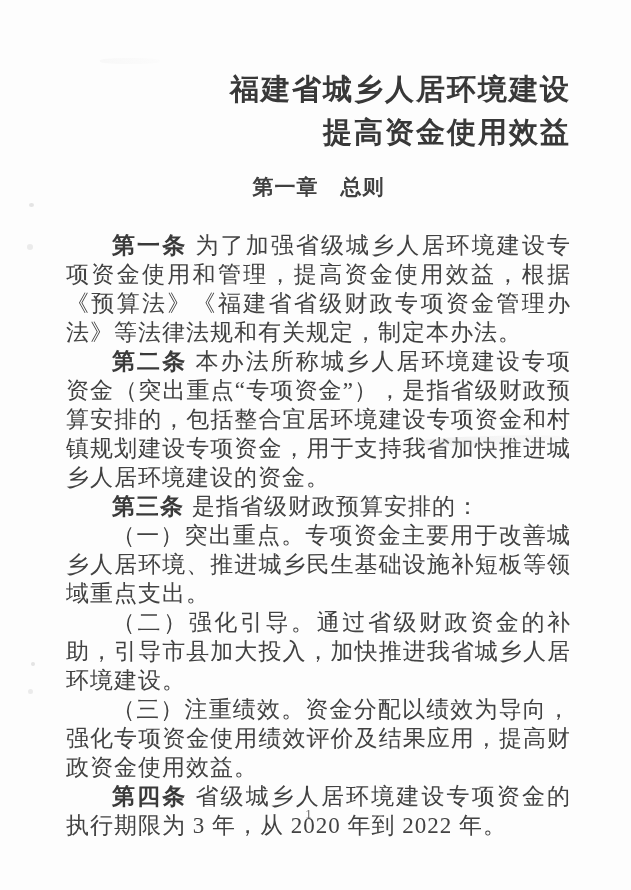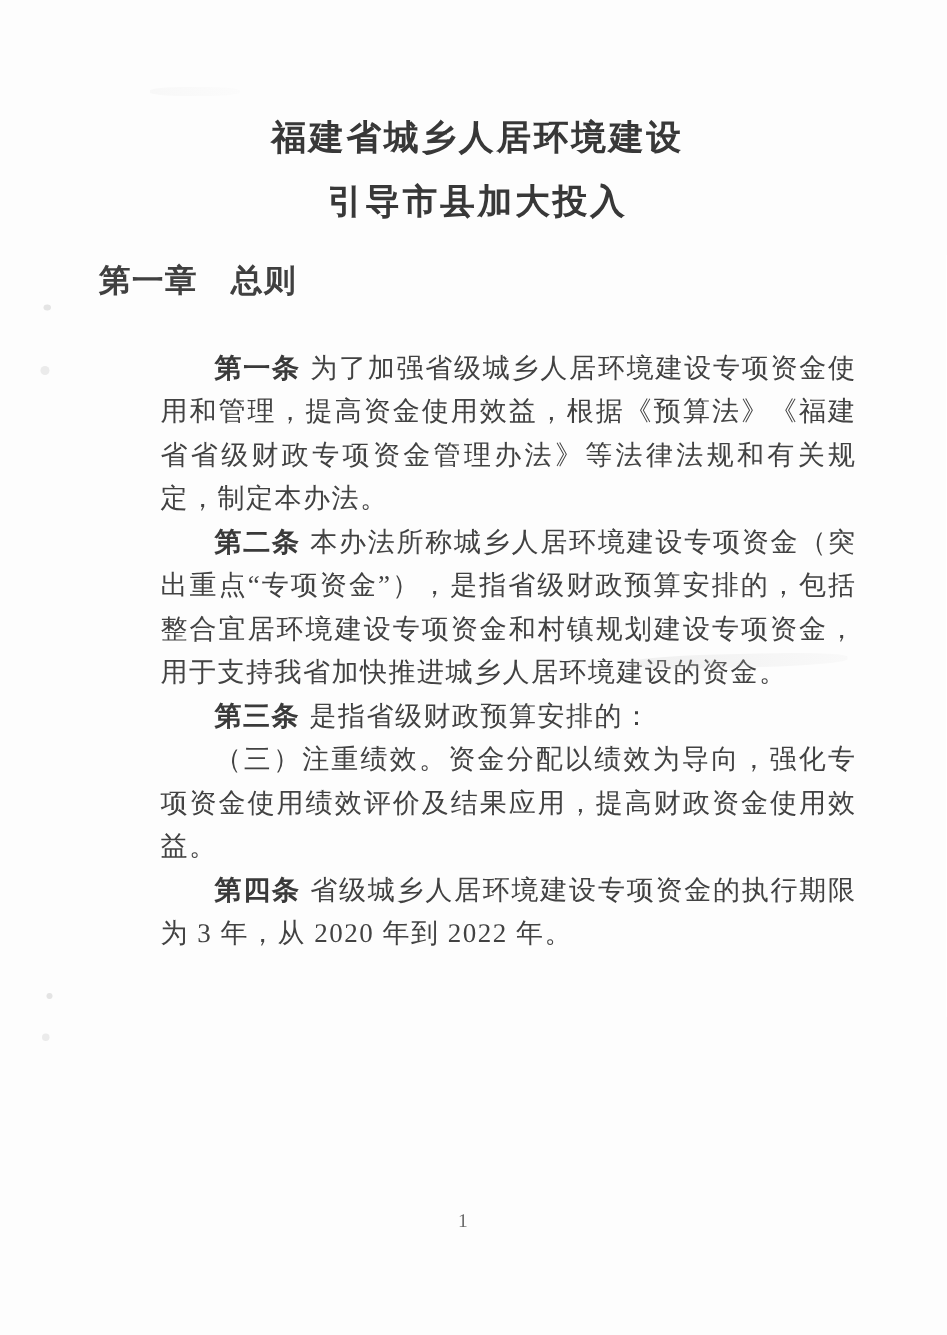--- a/index.html
+++ b/index.html
@@ -15,50 +15,50 @@
     position: relative;
     width: 631px;
     height: 890px;
     background: #fdfdfd;
     padding: 70px 60px 0 66px;
     font-family: "Liberation Serif", "DejaVu Serif", serif;
     color: #3f3f3f;
   }
 
   .doc-title {
-    text-align: center;
-    font-family: Liberation Serif, serif;
+    text-align: right;
+    font-family: Liberation Mono, monospace;
     font-weight: bold;
-    font-size: 23px;
+    font-size: 29px;
     letter-spacing: 2px;
     line-height: 43px;
     color: #383838;
   }
 
   .chapter-heading {
+    text-align: center;
     font-family: "Liberation Sans", "DejaVu Sans", sans-serif;
     font-weight: 600;
     font-size: 21px;
     letter-spacing: 1px;
     color: #404040;
     margin-top: 17px;
   }
 
   .body-text {
     margin-top: 30px;
   }
 
   .para {
-    font-size: 18px;
+    font-size: 23px;
     line-height: 29px;
     letter-spacing: 1px;
     text-align: justify;
     text-indent: 2em;
     color: #424242;
-    margin-left: 41px;
   }
 
   .article-label {
     font-family: "Liberation Sans", "DejaVu Sans", sans-serif;
     font-weight: bold;
     color: #3a3a3a;
     margin-right: 0.35em;
   }
 
   .page-number {
@@ -91,29 +91,31 @@
   .smudge.s1 { left: 420px; top: 436px; width: 145px; height: 9px; transform: rotate(-1.5deg); }
   .smudge.s2 { left: 100px; top: 58px; width: 60px; height: 6px; opacity: 0.4; }
 </style>
 </head>
 <body>
 
 <div class="page">
 
   <div class="doc-title">
     <div>福建省城乡人居环境建设</div>
-    <div>引导市县加大投入</div>
+    <div>提高资金使用效益</div>
   </div>
 
   <div class="chapter-heading">第一章　总则</div>
 
   <div class="body-text">
       <p class="para"><b class="article-label">第一条</b><span>为了加强省级城乡人居环境建设专项资金使用和管理，提高资金使用效益，根据《预算法》《福建省省级财政专项资金管理办法》等法律法规和有关规定，制定本办法。</span></p>
       <p class="para"><b class="article-label">第二条</b><span>本办法所称城乡人居环境建设专项资金（突出重点“专项资金”），是指省级财政预算安排的，包括整合宜居环境建设专项资金和村镇规划建设专项资金，用于支持我省加快推进城乡人居环境建设的资金。</span></p>
       <p class="para"><b class="article-label">第三条</b><span>是指省级财政预算安排的：</span></p>
+      <p class="para"><span>（一）突出重点。专项资金主要用于改善城乡人居环境、推进城乡民生基础设施补短板等领域重点支出。</span></p>
+      <p class="para"><span>（二）强化引导。通过省级财政资金的补助，引导市县加大投入，加快推进我省城乡人居环境建设。</span></p>
       <p class="para"><span>（三）注重绩效。资金分配以绩效为导向，强化专项资金使用绩效评价及结果应用，提高财政资金使用效益。</span></p>
       <p class="para"><b class="article-label">第四条</b><span>省级城乡人居环境建设专项资金的执行期限为 3 年，从 2020 年到 2022 年。</span></p>
     </div>
 
   <div class="page-number">1</div>
 
   <div class="artifact a1"></div>
   <div class="artifact a2"></div>
   <div class="artifact a3"></div>
   <div class="artifact a4"></div>

